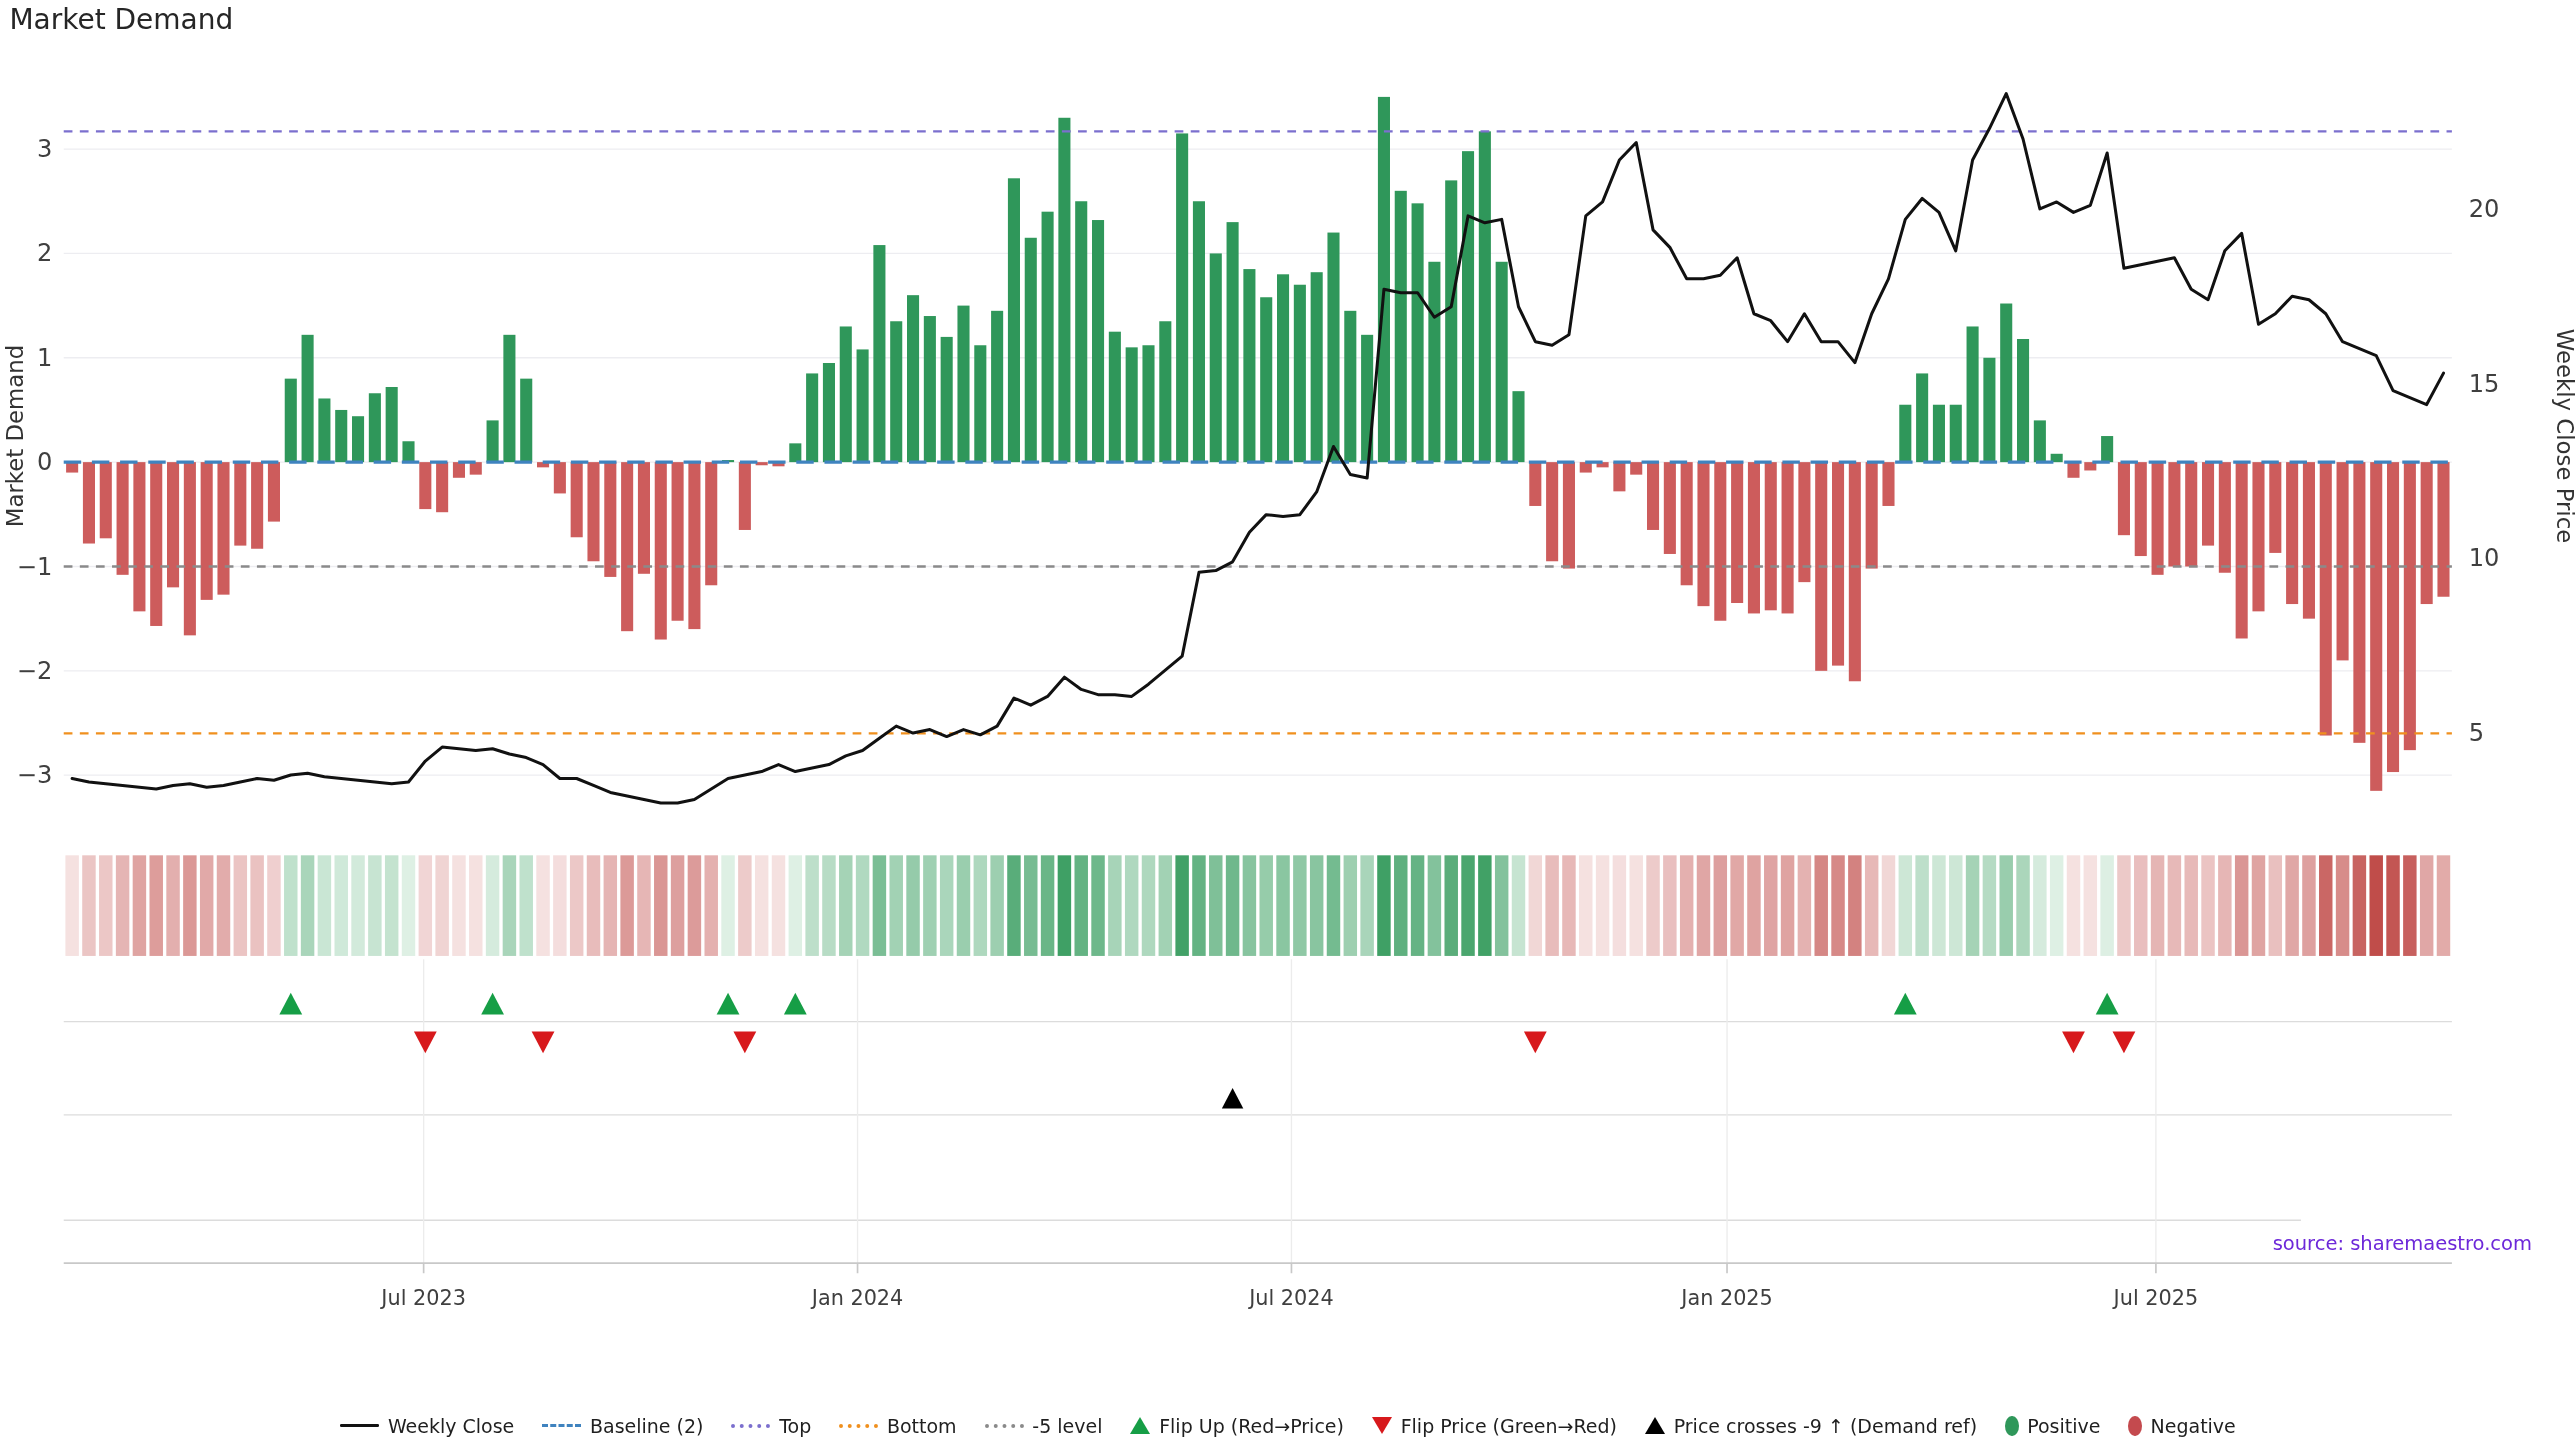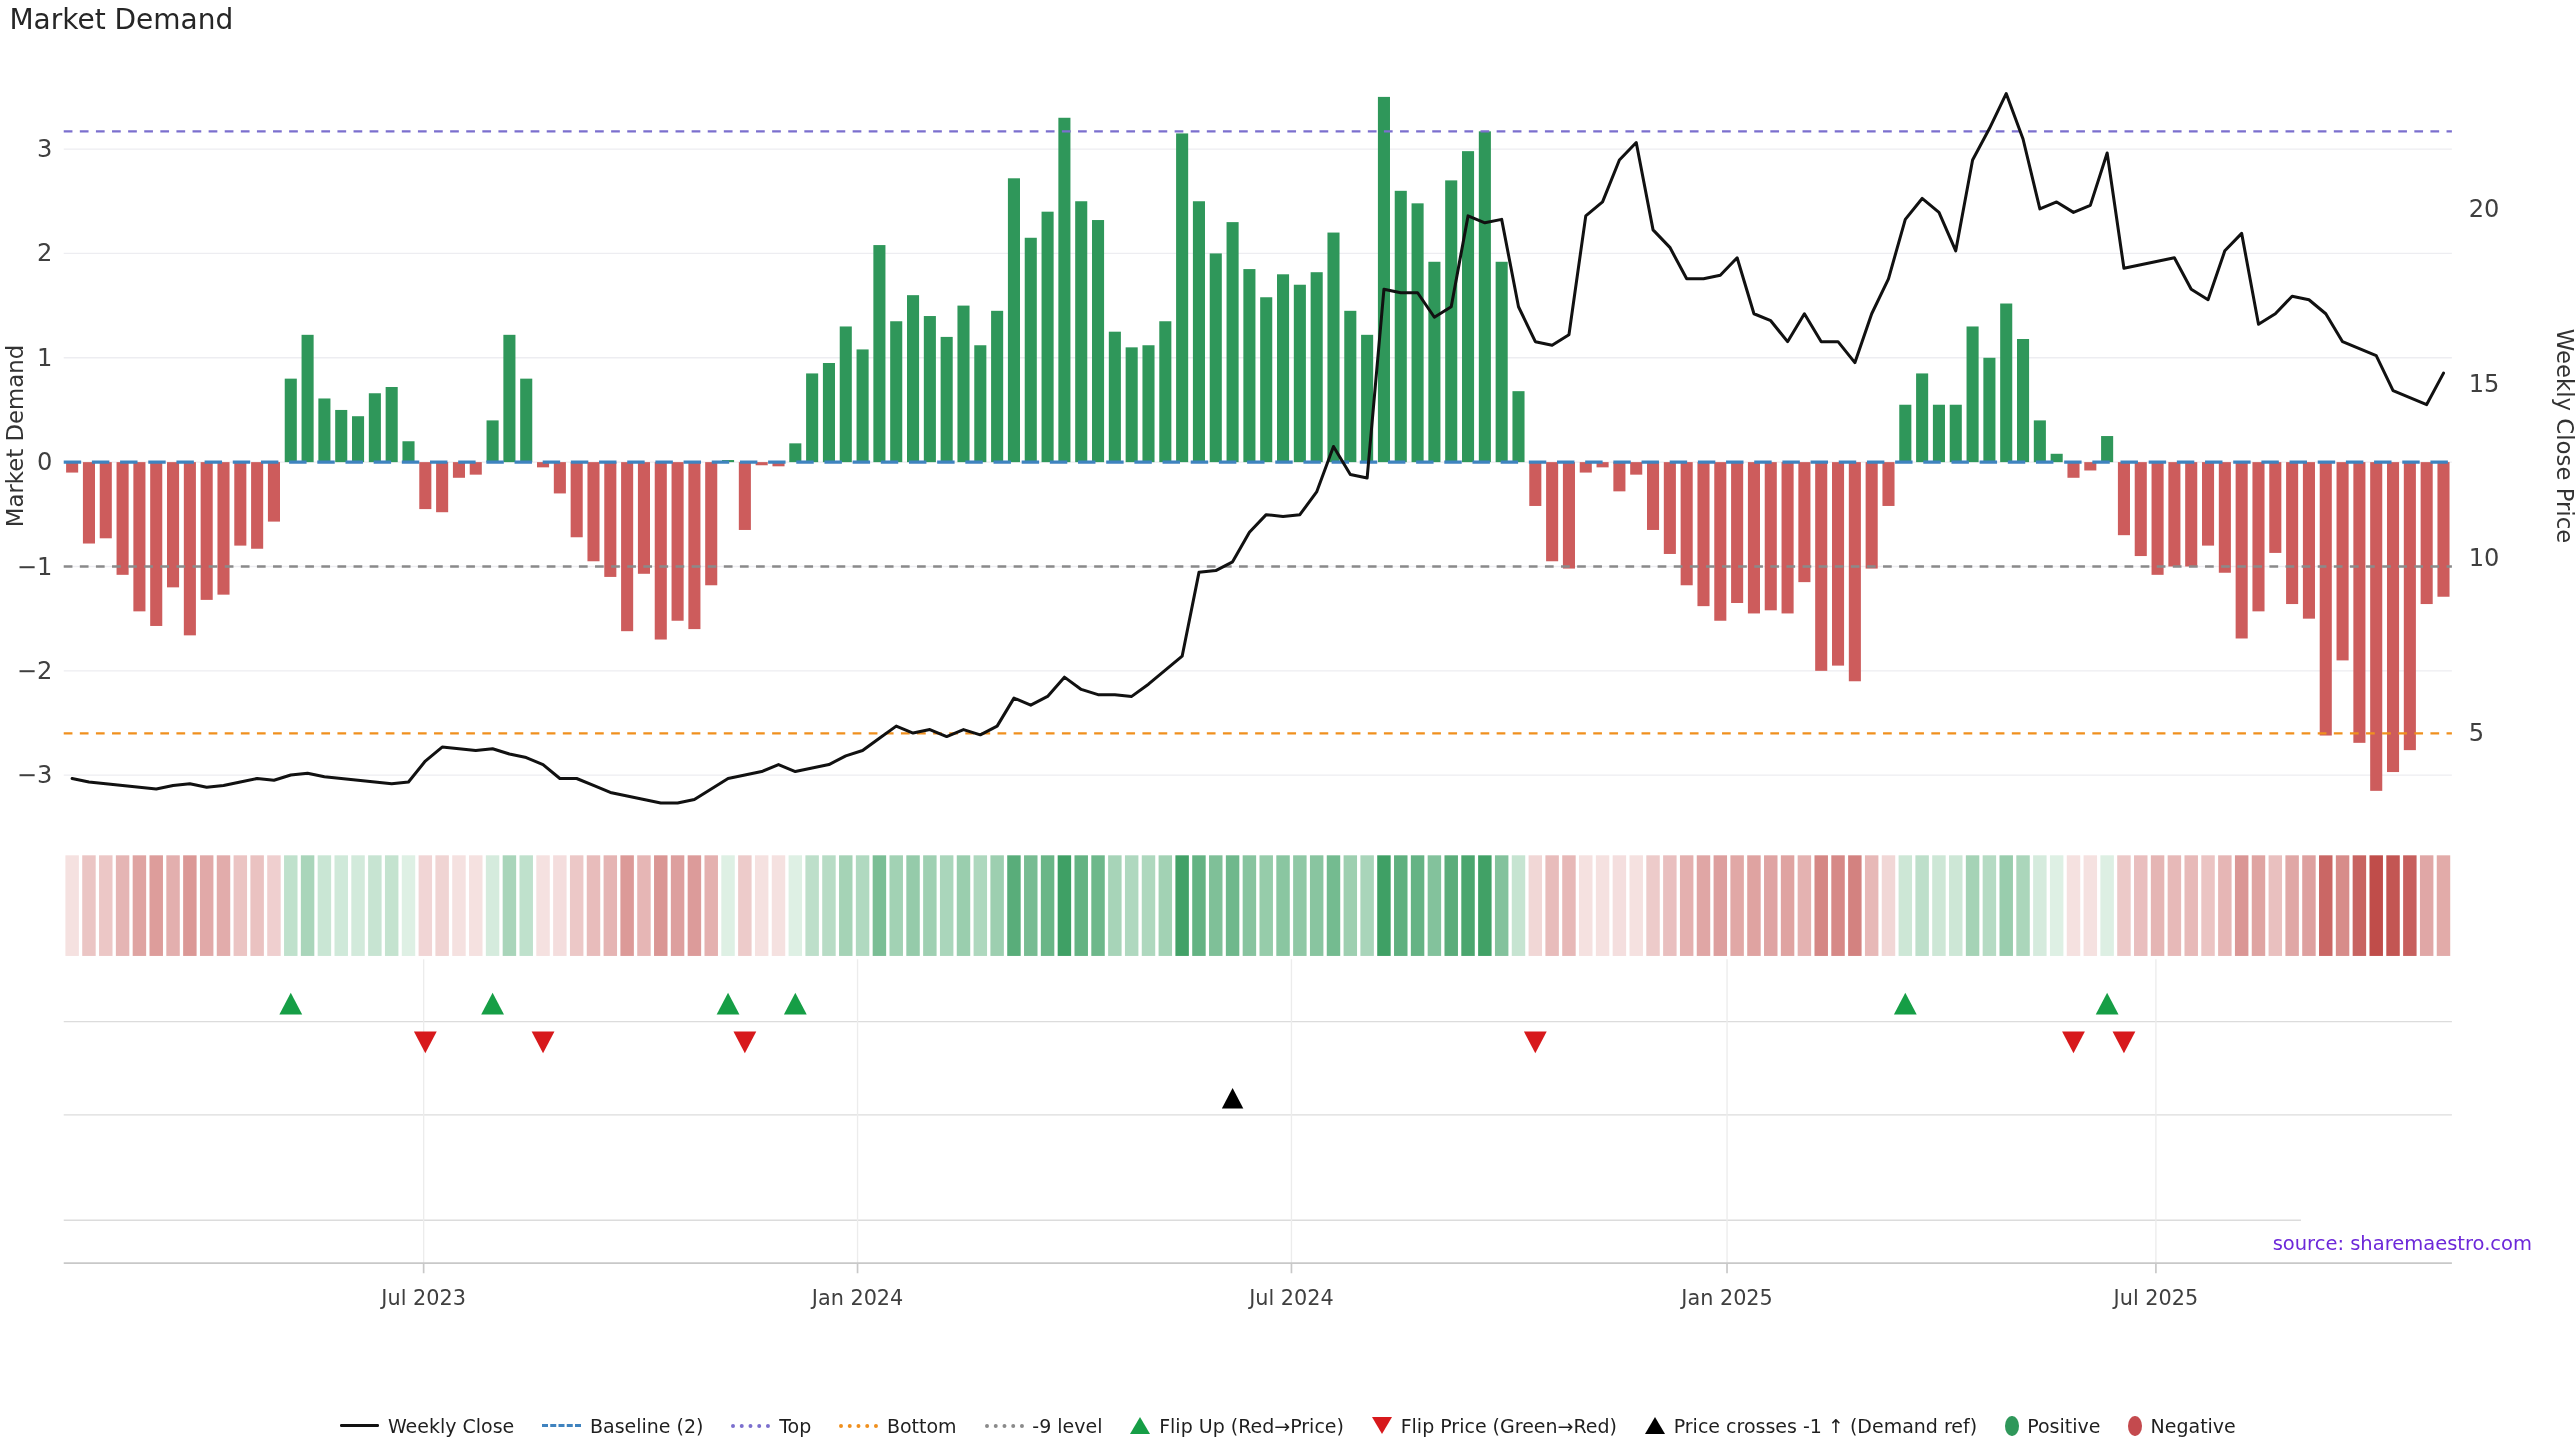--- a/index.html
+++ b/index.html
@@ -386,33 +386,33 @@
       <span class="legend-item">
         <span class="sw sw-dot" style="border-top-color: rgb(123, 111, 206);"></span>
         <span>Top</span>
       </span>
       <span class="legend-item">
         <span class="sw sw-dot" style="border-top-color: rgb(240, 144, 30);"></span>
         <span>Bottom</span>
       </span>
       <span class="legend-item">
         <span class="sw sw-dot" style="border-top-color: rgb(138, 138, 138);"></span>
-        <span>-9 level</span>
+        <span>-5 level</span>
       </span>
       <span class="legend-item">
         <span class="sw sw-tri-up" style="border-bottom-color: rgb(22, 158, 70);"></span>
         <span>Flip Up (Red→Price)</span>
       </span>
       <span class="legend-item">
         <span class="sw sw-tri-down" style="border-top-color: rgb(215, 25, 28);"></span>
         <span>Flip Price (Green→Red)</span>
       </span>
       <span class="legend-item">
         <span class="sw sw-tri-up" style="border-bottom-color: rgb(0, 0, 0);"></span>
-        <span>Price crosses -1 ↑ (Demand ref)</span>
+        <span>Price crosses -9 ↑ (Demand ref)</span>
       </span>
       <span class="legend-item">
         <span class="sw sw-oval" style="background: rgb(47, 151, 90);"></span>
         <span>Positive</span>
       </span>
       <span class="legend-item">
         <span class="sw sw-oval" style="background: rgb(196, 74, 78);"></span>
         <span>Negative</span>
       </span>
     </div>

